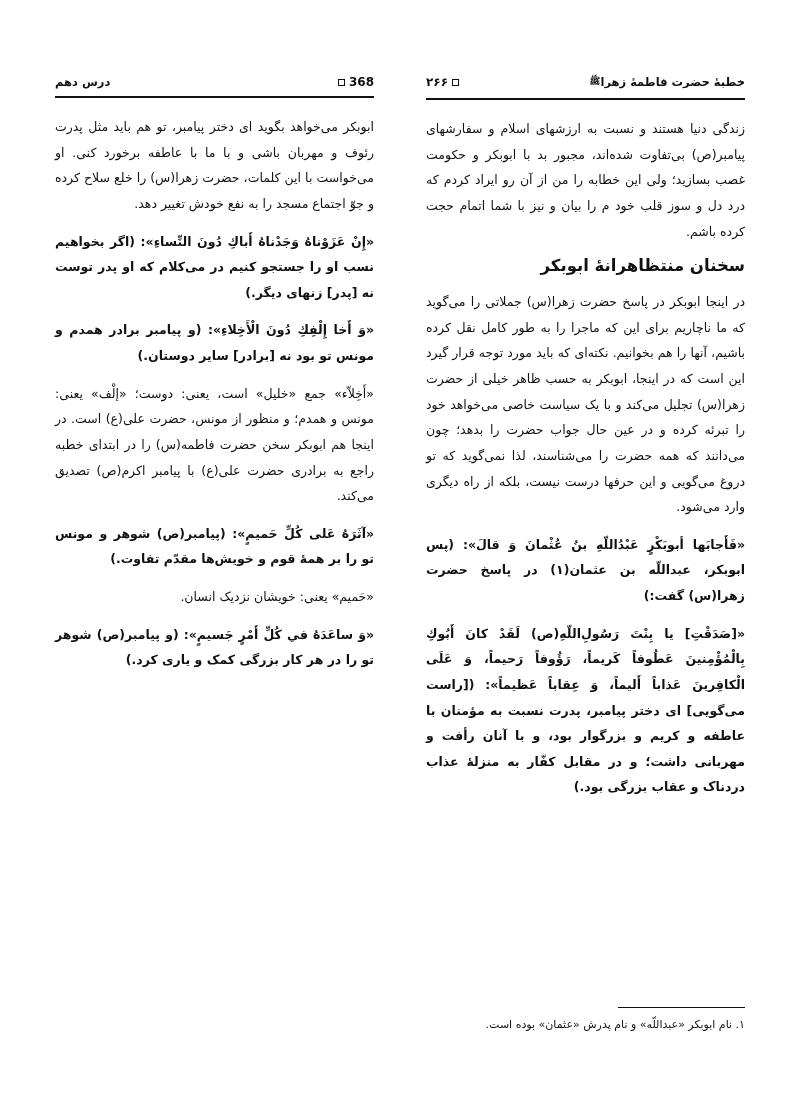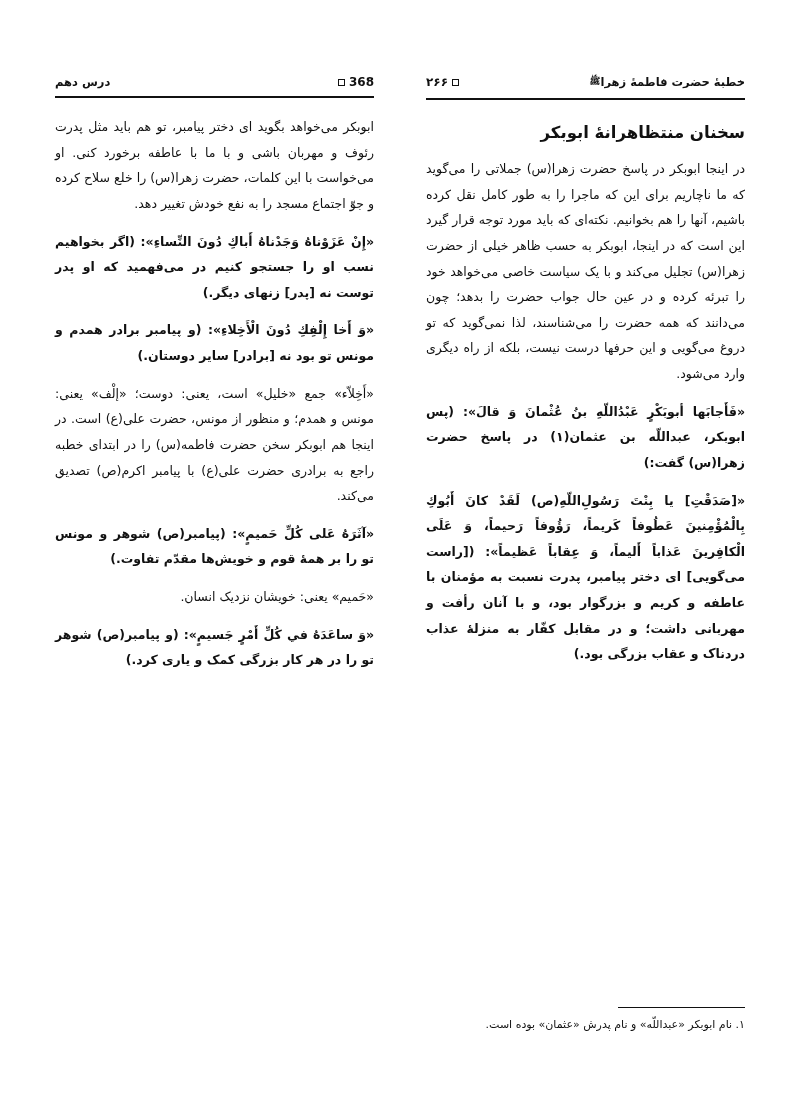--- a/index.html
+++ b/index.html
@@ -73,21 +73,21 @@
   p {
     margin: 12px 0 10px 0;
     font-size: 12.5px;
     line-height: 2.05;
     text-align: justify;
     text-justify: inter-word;
   }
   .sec-head {
     font-size: 16.5px;
     font-weight: bold;
-    margin: 23px 0 14px 0;
+    margin: 12px 0 14px 0;
     text-align: right;
   }
   .ar {
     font-weight: bold;
     font-size: 12.5px;
   }
   .pbuh {
     display: inline-block;
     font-size: 9px;
     transform: translateY(-2px);
@@ -128,20 +128,21 @@
           <div class="runhead">
             <span class="title">
               <span>خطبهٔ حضرت فاطمهٔ زهرا</span><span class="pbuh">ﷺ</span>
             </span>
             <span class="folio">
               <span class="sq"></span><span>۲۶۶</span>
             </span>
           </div>
           <div class="rule"></div>
 
+          <p>زندگی دنیا هستند و نسبت به ارزشهای اسلام و سفارشهای پیامبر(ص) بی‌تفاوت شده‌اند، مجبور بد با ابوبکر و حکومت غصب بسازید؛ ولی این خطابه را من از آن رو ایراد کردم که درد دل و سوز قلب خود م را بیان و نیز با شما اتمام حجت کرده باشم.</p>
 
           <div class="sec-head">سخنان منتظاهرانهٔ ابوبکر</div>
 
           <p>در اینجا ابوبکر در پاسخ حضرت زهرا(س) جملاتی را می‌گوید که ما ناچاریم برای این که ماجرا را به طور کامل نقل کرده باشیم، آنها را هم بخوانیم. نکته‌ای که باید مورد توجه قرار گیرد این است که در اینجا، ابوبکر به حسب ظاهر خیلی از حضرت زهرا(س) تجلیل می‌کند و با یک سیاست خاصی می‌خواهد خود را تبرئه کرده و در عین حال جواب حضرت را بدهد؛ چون می‌دانند که همه حضرت را می‌شناسند، لذا نمی‌گوید که تو دروغ می‌گویی و این حرفها درست نیست، بلکه از راه دیگری وارد می‌شود.</p>
           <p class="ar">«فَأَجابَها أبوبَكْرٍ عَبْدُاللّهِ بنُ عُثْمانَ وَ قالَ»: (پس ابوبکر، عبداللّه بن عثمان(۱) در پاسخ حضرت زهرا(س) گفت:)</p>
           <p class="ar">«[صَدَقْتِ] يا بِنْتَ رَسُولِ‌اللّهِ(ص) لَقَدْ كانَ أَبُوكِ بِالْمُؤْمِنينَ عَطُوفاً كَريماً، رَؤُوفاً رَحيماً، وَ عَلَى الْكافِرينَ عَذاباً أَليماً، وَ عِقاباً عَظيماً»: ([راست می‌گویی] ای دختر پیامبر، پدرت نسبت به مؤمنان با عاطفه و کریم و بزرگوار بود، و با آنان رأفت و مهربانی داشت؛ و در مقابل کفّار به منزلهٔ عذاب دردناک و عقاب بزرگی بود.)</p>
 
           <div class="footnote-wrap">
             <div class="fn-rule"></div>
             <p class="fn">۱. نام ابوبکر «عبداللّه» و نام پدرش «عثمان» بوده است.</p>
@@ -153,21 +154,21 @@
         <div class="inner">
           <div class="runhead">
             <span class="folio">
               <span>368</span><span class="sq"></span>
             </span>
             <span class="title">درس دهم</span>
           </div>
           <div class="rule"></div>
 
           <p>ابوبکر می‌خواهد بگوید ای دختر پیامبر، تو هم باید مثل پدرت رئوف و مهربان باشی و با ما با عاطفه برخورد کنی. او می‌خواست با این کلمات، حضرت زهرا(س) را خلع سلاح کرده و جوّ اجتماع مسجد را به نفع خودش تغییر دهد.</p>
-          <p class="ar">«إِنْ عَزَوْناهُ وَجَدْناهُ أَباكِ دُونَ النِّساءِ»: (اگر بخواهیم نسب او را جستجو کنیم در می‌فهمید که او پدر توست نه [پدر] زنهای دیگر.)</p>
+          <p class="ar">«إِنْ عَزَوْناهُ وَجَدْناهُ أَباكِ دُونَ النِّساءِ»: (اگر بخواهیم نسب او را جستجو کنیم در می‌کلام که او پدر توست نه [پدر] زنهای دیگر.)</p>
           <p class="ar">«وَ أَخا إِلْفِكِ دُونَ الْأَخِلاءِ»: (و پیامبر برادر همدم و مونس تو بود نه [برادر] سایر دوستان.)</p>
           <p>«أَخِلاّء» جمع «خلیل» است، یعنی: دوست؛ «إلْف» یعنی: مونس و همدم؛ و منظور از مونس، حضرت علی(ع) است. در اینجا هم ابوبکر سخن حضرت فاطمه(س) را در ابتدای خطبه راجع به برادری حضرت علی(ع) با پیامبر اکرم(ص) تصدیق می‌کند.</p>
           <p class="ar">«آثَرَهُ عَلى‌ كُلِّ حَميمٍ»: (پیامبر(ص) شوهر و مونس تو را بر همهٔ قوم و خویش‌ها مقدّم تفاوت.)</p>
           <p>«حَمیم» یعنی: خویشان نزدیک انسان.</p>
           <p class="ar">«وَ ساعَدَهُ في كُلِّ أَمْرٍ جَسيمٍ»: (و پیامبر(ص) شوهر تو را در هر کار بزرگی کمک و یاری کرد.)</p>
         </div>
       </div>
 
     </div>
   </div>

